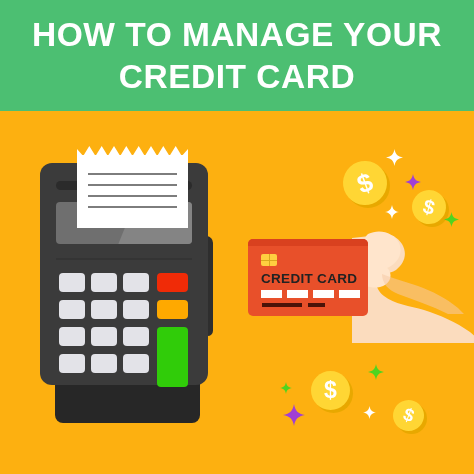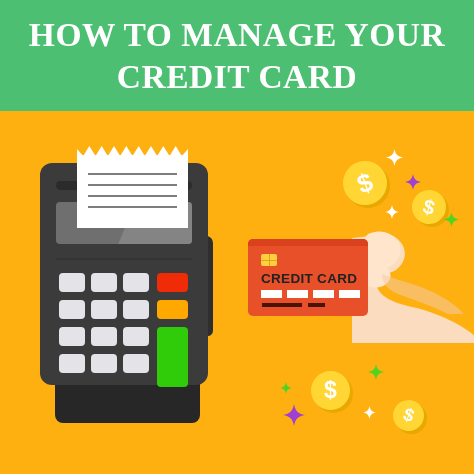--- a/index.html
+++ b/index.html
@@ -19,21 +19,21 @@
   .header {
     position:absolute; left:0; top:0;
     width:474px; height:111px;
     background:#4cbf72;
     display:flex; flex-direction:column;
     align-items:center; justify-content:center;
     gap:2px;
   }
   .title-line {
     color:#ffffff;
-    font-family:Liberation Serif, serif;
+    font-family:Liberation Sans, sans-serif;
     font-weight:bold;
     font-size:33px;
     line-height:40px;
     letter-spacing:0.5px;
     text-align:center;
     white-space:nowrap;
   }
   .title-line.l1 { font-size:33.5px; }
   .title-line.l2 { font-size:33.5px; }
 

